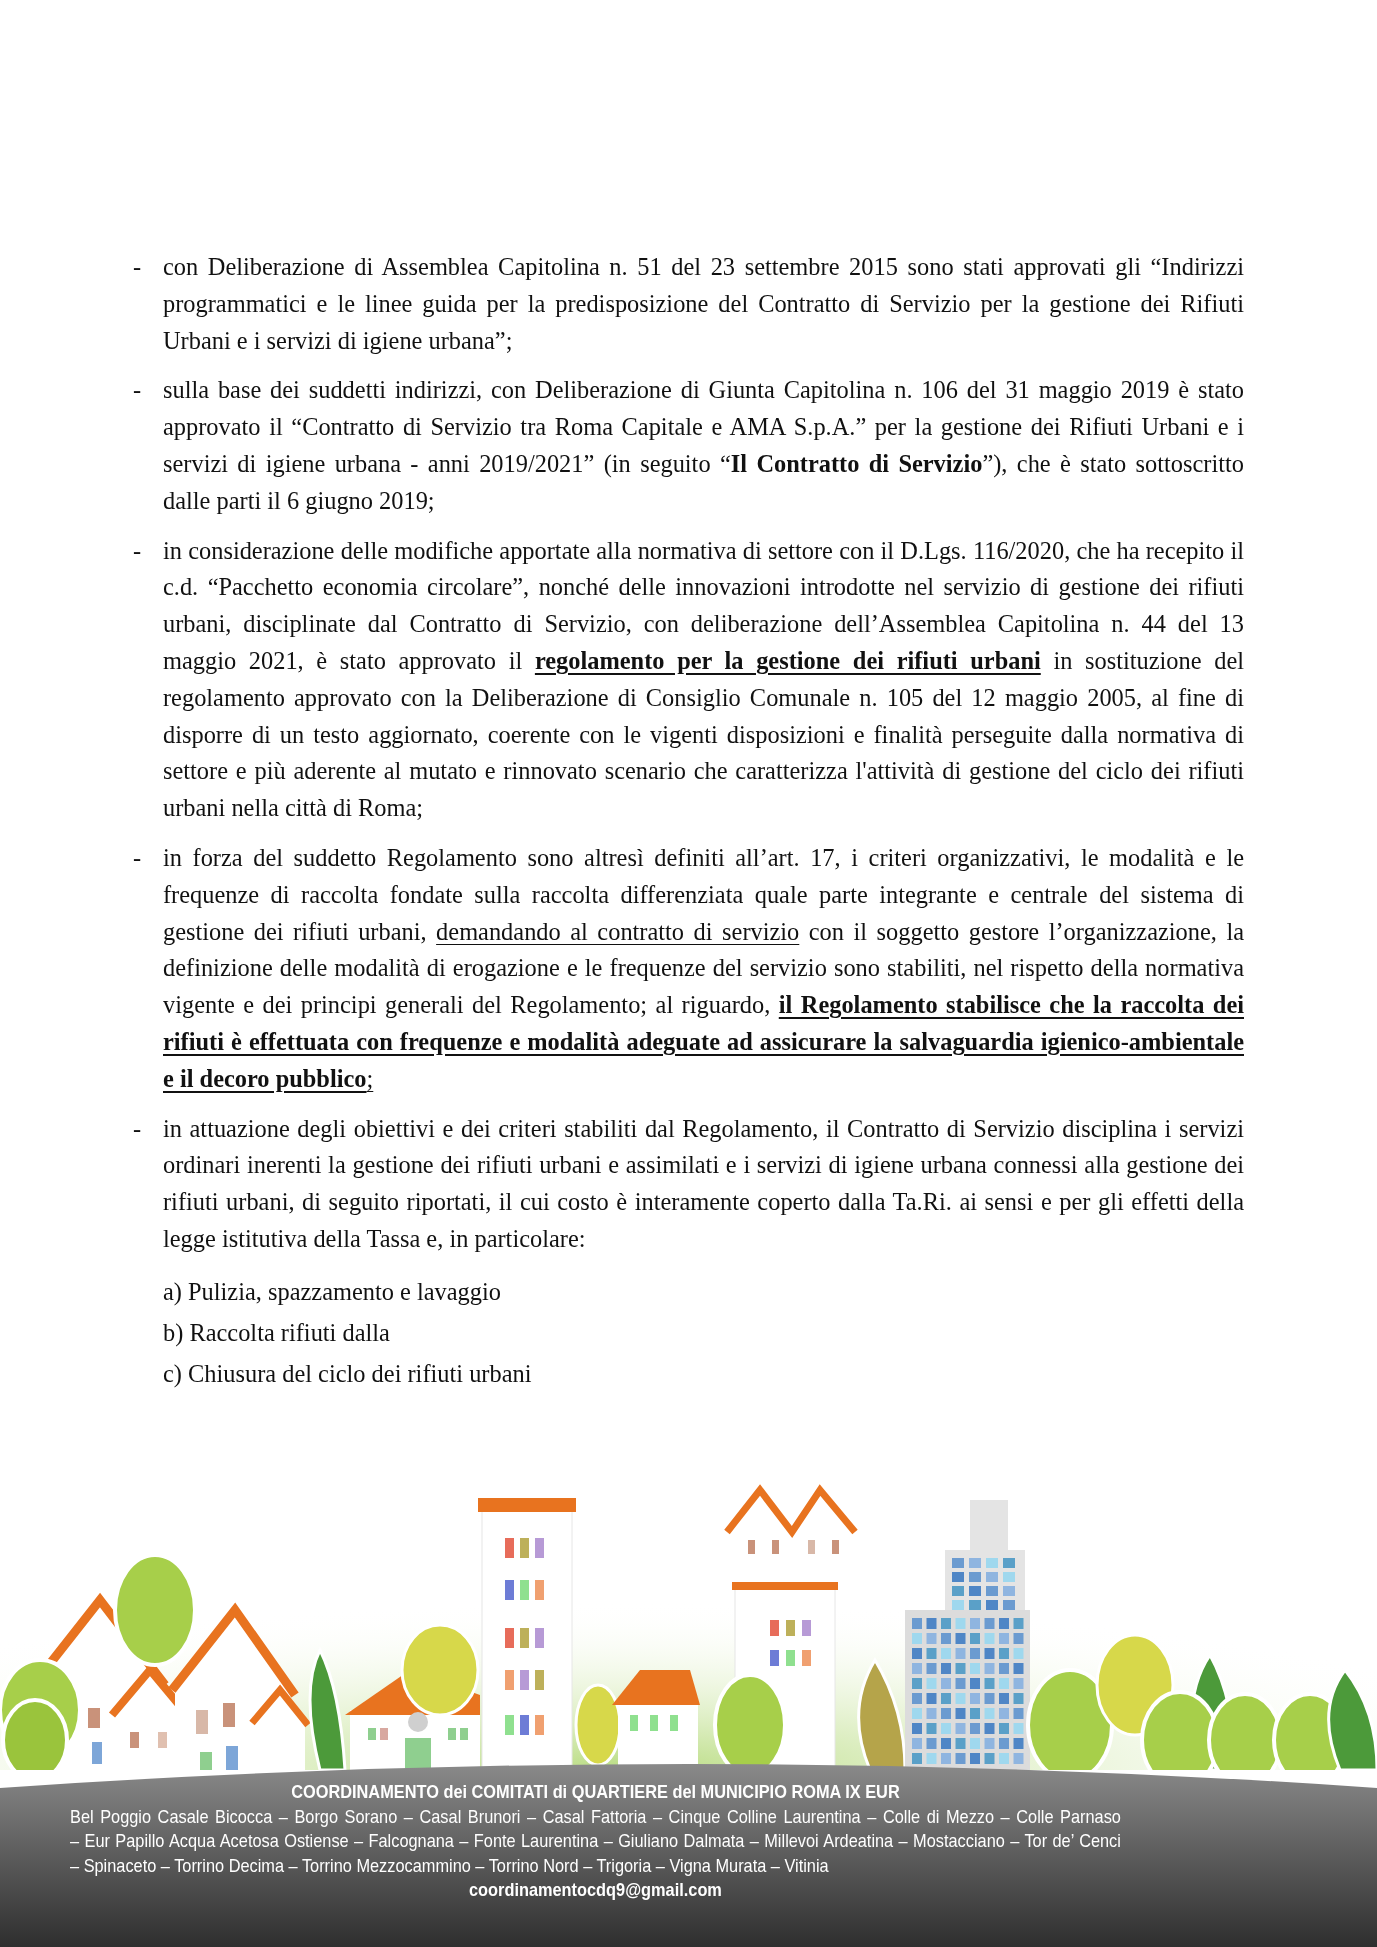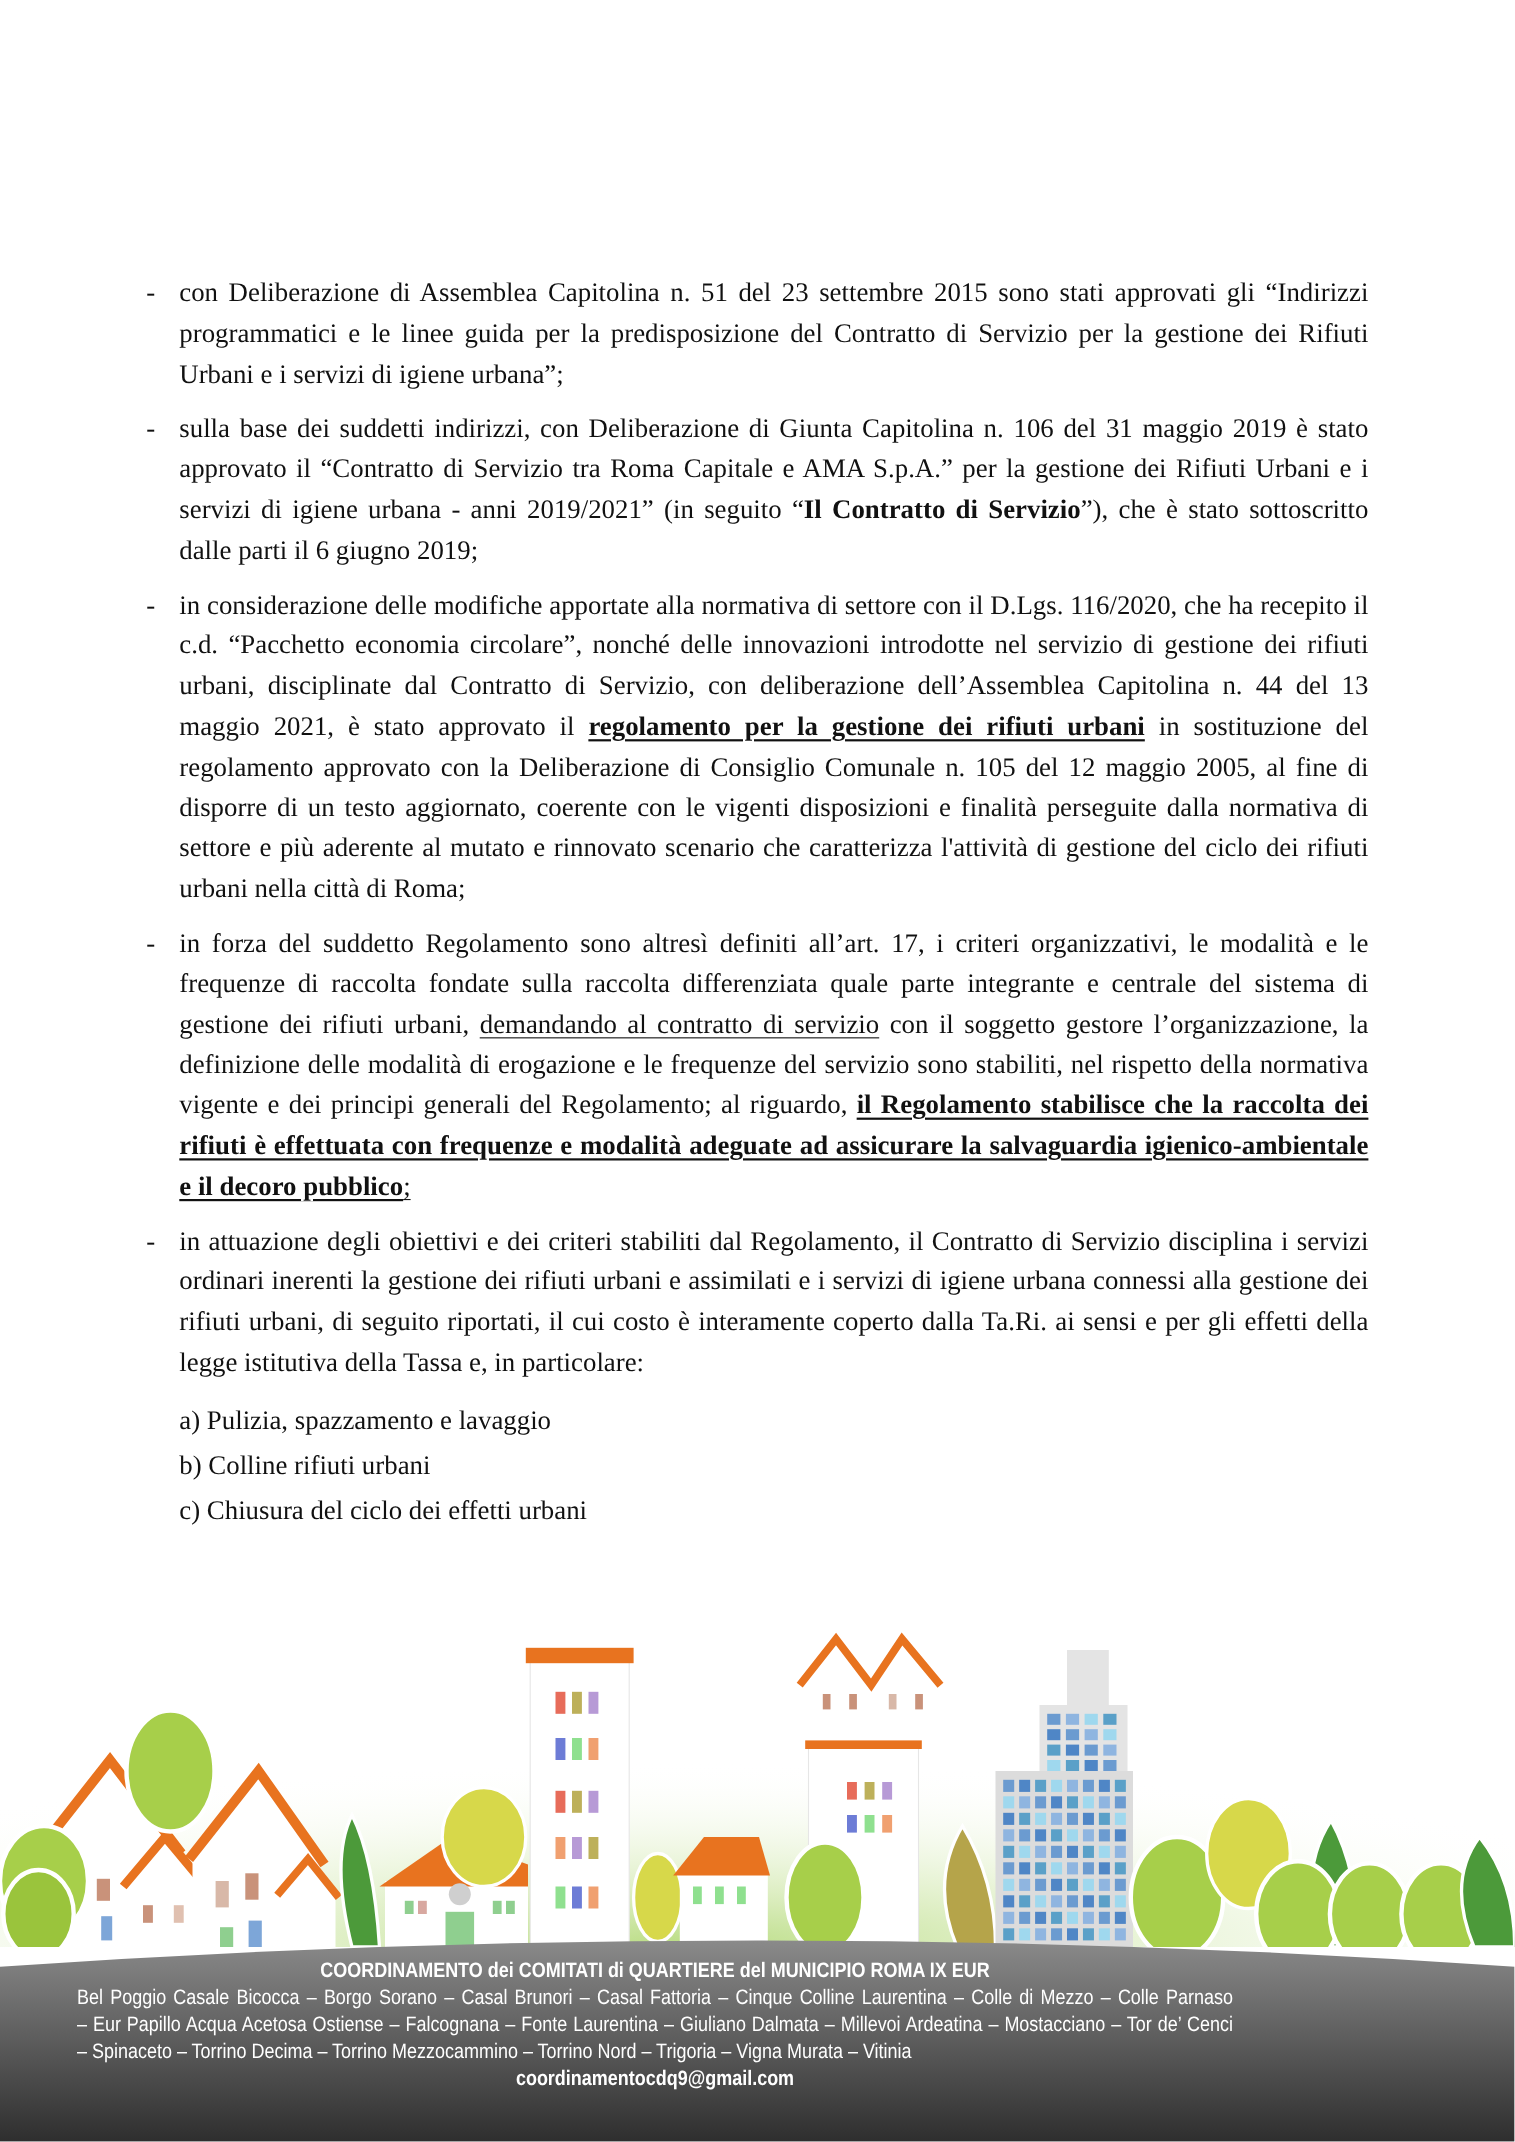--- a/index.html
+++ b/index.html
@@ -36,22 +36,22 @@
   <div class="content">
     <div id="paras">
         <div class="para"><span class="dash">-</span><span class="txt"><span>con Deliberazione di Assemblea Capitolina n. 51 del 23 settembre 2015 sono stati approvati gli “Indirizzi programmatici e le linee guida per la predisposizione del Contratto di Servizio per la gestione dei Rifiuti Urbani e i servizi di igiene urbana”;</span></span></div>
         <div class="para"><span class="dash">-</span><span class="txt"><span>sulla base dei suddetti indirizzi, con Deliberazione di Giunta Capitolina n. 106 del 31 maggio 2019 è stato approvato il “Contratto di Servizio tra Roma Capitale e AMA S.p.A.” per la gestione dei Rifiuti Urbani e i servizi di igiene urbana - anni 2019/2021” (in seguito “</span><span style="font-weight: bold;">Il Contratto di Servizio</span><span>”), che è stato sottoscritto dalle parti il 6 giugno 2019;</span></span></div>
         <div class="para"><span class="dash">-</span><span class="txt"><span>in considerazione delle modifiche apportate alla normativa di settore con il D.Lgs. 116/2020, che ha recepito il c.d. “Pacchetto economia circolare”, nonché delle innovazioni introdotte nel servizio di gestione dei rifiuti urbani, disciplinate dal Contratto di Servizio, con deliberazione dell’Assemblea Capitolina n. 44 del 13 maggio 2021, è stato approvato il </span><span class="ub">regolamento per la gestione dei rifiuti urbani</span><span> in sostituzione del regolamento approvato con la Deliberazione di Consiglio Comunale n. 105 del 12 maggio 2005, al fine di disporre di un testo aggiornato, coerente con le vigenti disposizioni e finalità perseguite dalla normativa di settore e più aderente al mutato e rinnovato scenario che caratterizza l'attività di gestione del ciclo dei rifiuti urbani nella città di Roma;</span></span></div>
         <div class="para"><span class="dash">-</span><span class="txt"><span>in forza del suddetto Regolamento sono altresì definiti all’art. 17, i criteri organizzativi, le modalità e le frequenze di raccolta fondate sulla raccolta differenziata quale parte integrante e centrale del sistema di gestione dei rifiuti urbani, </span><span class="u">demandando al contratto di servizio</span><span> con il soggetto gestore l’organizzazione, la definizione delle modalità di erogazione e le frequenze del servizio sono stabiliti, nel rispetto della normativa vigente e dei principi generali del Regolamento; al riguardo, </span><span class="ub">il Regolamento stabilisce che la raccolta dei rifiuti è effettuata con frequenze e modalità adeguate ad assicurare la salvaguardia igienico-ambientale e il decoro pubblico</span><span class="u">;</span></span></div>
         <div class="para"><span class="dash">-</span><span class="txt"><span>in attuazione degli obiettivi e dei criteri stabiliti dal Regolamento, il Contratto di Servizio disciplina i servizi ordinari inerenti la gestione dei rifiuti urbani e assimilati e i servizi di igiene urbana connessi alla gestione dei rifiuti urbani, di seguito riportati, il cui costo è interamente coperto dalla Ta.Ri. ai sensi e per gli effetti della legge istitutiva della Tassa e, in particolare:</span></span></div>
       </div>
     <div class="list" id="svc-list">
         <div class="li">a) Pulizia, spazzamento e lavaggio</div>
-        <div class="li">b) Colline rifiuti urbani</div>
-        <div class="li">c) Chiusura del ciclo dei effetti urbani</div>
+        <div class="li">b) Raccolta rifiuti dalla</div>
+        <div class="li">c) Chiusura del ciclo dei rifiuti urbani</div>
       </div>
   </div>
 
   <svg class="illus" viewBox="0 0 1377 300" preserveAspectRatio="none">
     <defs>
       <linearGradient id="sky" x1="0" y1="0" x2="0" y2="1">
         <stop offset="0" stop-color="#ffffff"></stop>
         <stop offset="1" stop-color="#c6e29a"></stop>
       </linearGradient>
       <radialGradient id="skyfade" cx="0.45" cy="1" r="0.7">

